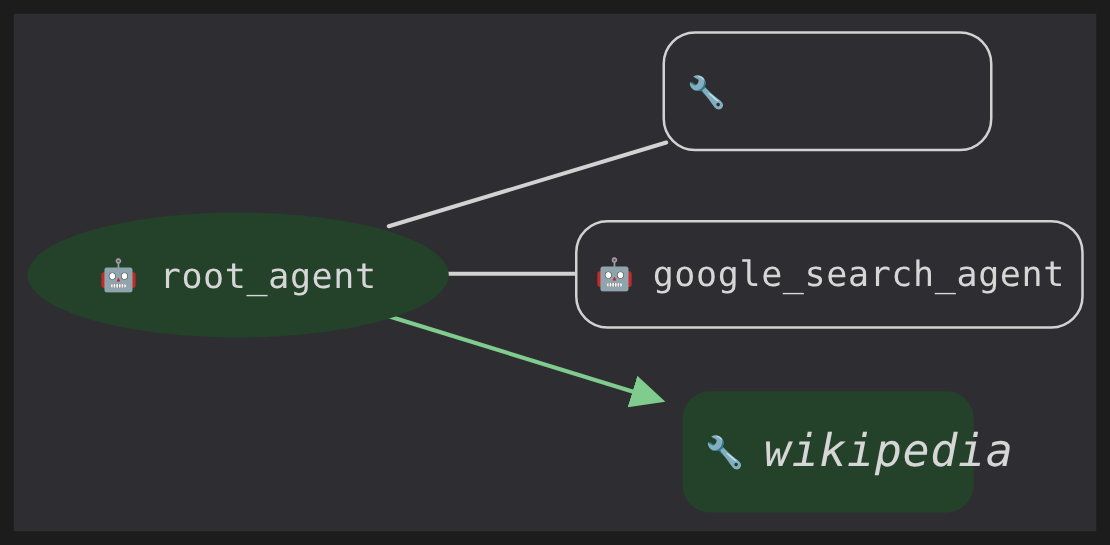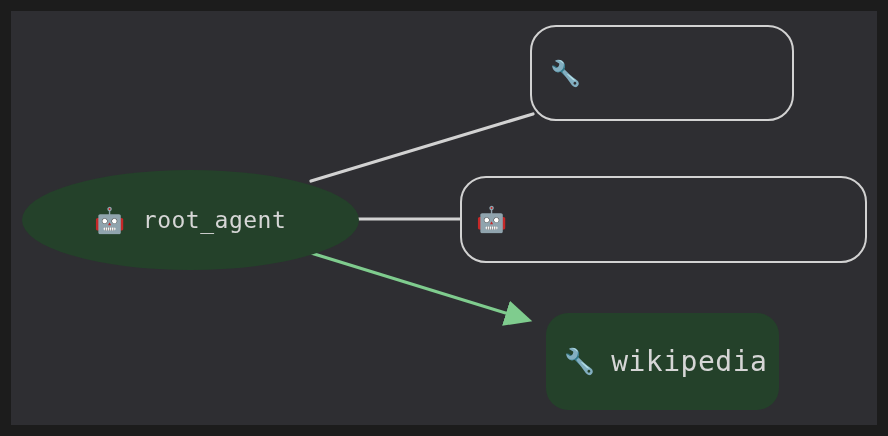--- a/index.html
+++ b/index.html
@@ -74,21 +74,21 @@
     height: 100px;
     border-radius: 50%;
     background: #24412a;
     justify-content: center;
   }
   #node-root-agent .node-icon {
     font-size: 25px;
     margin-right: 17px;
   }
   #node-root-agent .node-label {
-    font-size: 23px;
+    font-size: 28px;
   }
 
   
   #node-get-fx-rate {
     left: 530px;
     top: 25px;
     width: 264px;
     height: 96px;
     border-radius: 26px;
     border: 2px solid #d2d2d2;
@@ -130,21 +130,22 @@
     height: 97px;
     border-radius: 22px;
     background: #24412a;
     padding-left: 18px;
   }
   #node-wikipedia .node-icon {
     font-size: 25px;
     margin-right: 16px;
   }
   #node-wikipedia .node-label {
-    font-size: 28px;
+    font-size: 36px;
+    font-style: italic;
   }
 </style>
 </head>
 <body>
 
 <div id="canvas">
 
   <div id="panel"></div>
 
   <svg id="edges" viewBox="0 0 888 436" width="888" height="436" xmlns="http://www.w3.org/2000/svg">
@@ -165,20 +166,21 @@
     <span class="node-icon">🤖</span>
     <span class="node-label">root_agent</span>
   </div>
 
   <div class="node" id="node-get-fx-rate">
     <span class="node-icon">🔧</span>
   </div>
 
   <div class="node" id="node-google-search-agent">
     <span class="node-icon">🤖</span>
+    <span class="node-label">google_search_agent</span>
   </div>
 
   <div class="node" id="node-wikipedia">
     <span class="node-icon">🔧</span>
     <span class="node-label">wikipedia</span>
   </div>
 
 </div>
 
 </body></html>

